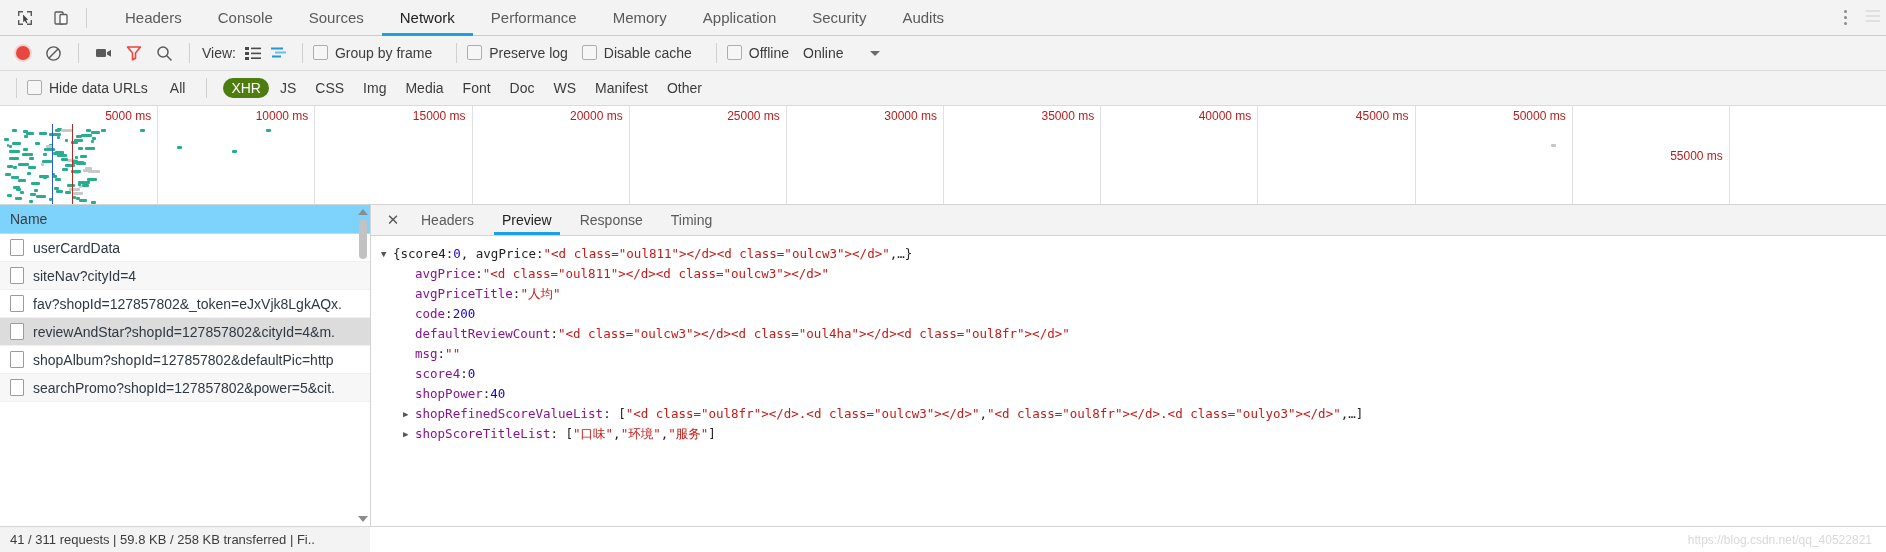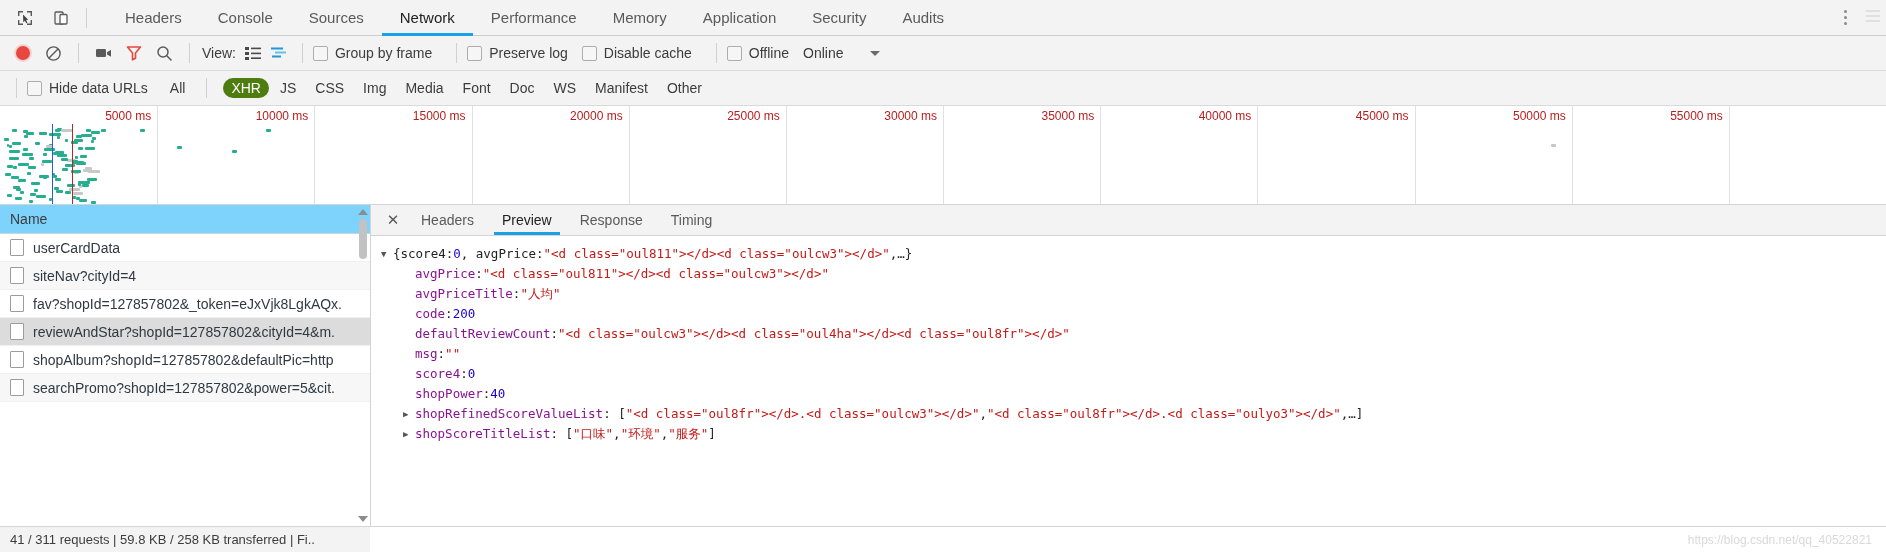--- a/index.html
+++ b/index.html
@@ -54,21 +54,21 @@
     padding-left:8px;
     font-size:14px;color:#3c3c3c;
   }
   .nt-btn{width:30px;height:26px;display:flex;align-items:center;justify-content:center;cursor:pointer;}
   .recdot{width:14px;height:14px;border-radius:50%;background:#e8473f;box-shadow:0 0 0 2px rgba(232,71,63,.18);}
   .lbl{margin:0 4px 0 2px;}
   .cbx{
     width:13px;height:13px;border:1px solid #adadad;background:#f6f6f6;border-radius:2px;
     display:inline-block;vertical-align:middle;cursor:pointer;
   }
-  .cbwrap{display:flex;align-items:flex-end;gap:7px;margin-right:14px;cursor:pointer;white-space:nowrap;}
+  .cbwrap{display:flex;align-items:flex-start;gap:7px;margin-right:14px;cursor:pointer;white-space:nowrap;}
   .tsep{width:1px;height:20px;background:#d0d0d0;margin:0 10px;}
   .viewbtn{width:26px;height:24px;display:flex;align-items:center;justify-content:center;cursor:pointer;}
   .selectwrap{display:flex;align-items:center;gap:27px;cursor:pointer;}
   .caret{width:0;height:0;border-left:5px solid transparent;border-right:5px solid transparent;border-top:5px solid #6a6a6a;}
 
   
   .filterrow{
     height:34px;min-height:34px;
     background:#f3f3f3;
     border-bottom:1px solid #dadada;
@@ -347,21 +347,21 @@
         <div class="ovlabel" style="left: 943px;">30000 ms</div>
         <div class="ovcell" style="left: 0px; width: 1100.17px;"></div>
         <div class="ovlabel" style="left: 1100.17px;">35000 ms</div>
         <div class="ovcell" style="left: 0px; width: 1257.33px;"></div>
         <div class="ovlabel" style="left: 1257.33px;">40000 ms</div>
         <div class="ovcell" style="left: 0px; width: 1414.5px;"></div>
         <div class="ovlabel" style="left: 1414.5px;">45000 ms</div>
         <div class="ovcell" style="left: 0px; width: 1571.67px;"></div>
         <div class="ovlabel" style="left: 1571.67px;">50000 ms</div>
         <div class="ovcell" style="left: 0px; width: 1728.83px;"></div>
-        <div class="ovlabel" style="left: 1728.83px;">55000 ms</div>
+        <div class="ovlabel" style="left: 1728.83px; margin-top: 40px;">55000 ms</div>
       </div>
     <div id="ovbars">
         <div class="bar" style="left: 56.5409px; top: 22px; width: 4.99265px;"></div>
         <div class="bar" style="left: 90.8641px; top: 25.1px; width: 8.72185px;"></div>
         <div class="bar" style="left: 80.5506px; top: 28.2px; width: 11.1533px;"></div>
         <div class="bar" style="left: 91.7688px; top: 31.3px; width: 4.09634px;"></div>
         <div class="bar" style="left: 91.3629px; top: 34.4px; width: 2.59034px;"></div>
         <div class="bar" style="left: 6.66231px; top: 37.5px; width: 2.71993px;"></div>
         <div class="bar" style="left: 85.3132px; top: 40.6px; width: 10.0958px;"></div>
         <div class="bar" style="left: 9.60674px; top: 43.7px; width: 8.18119px;"></div>

